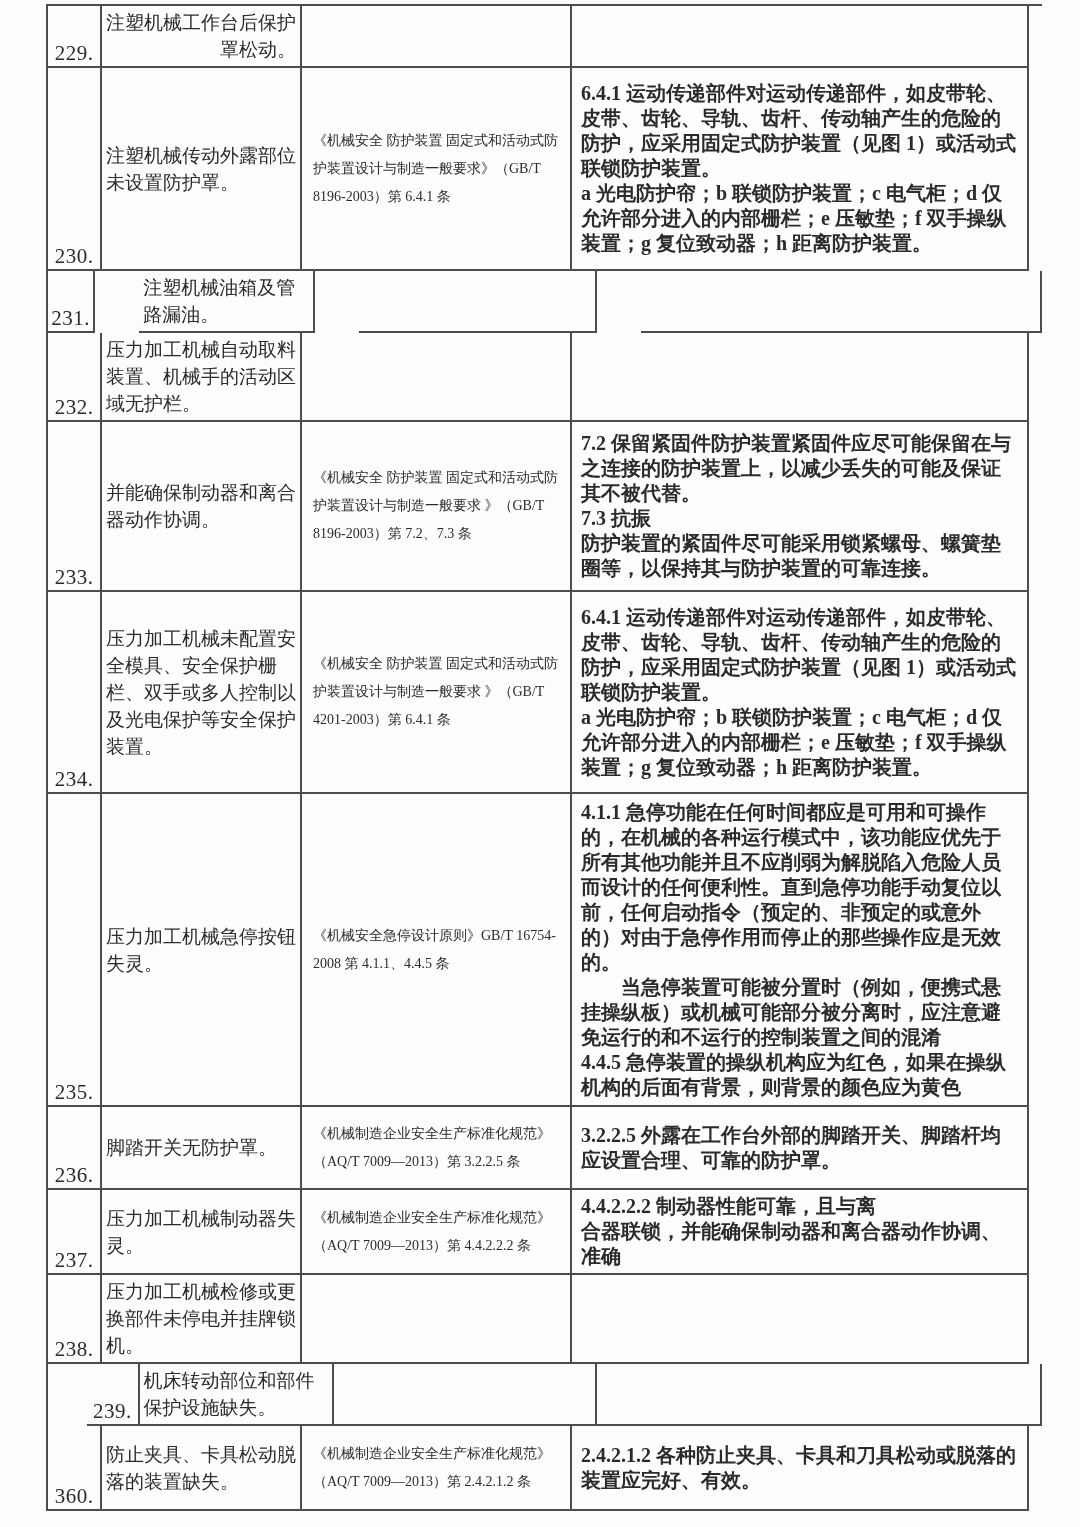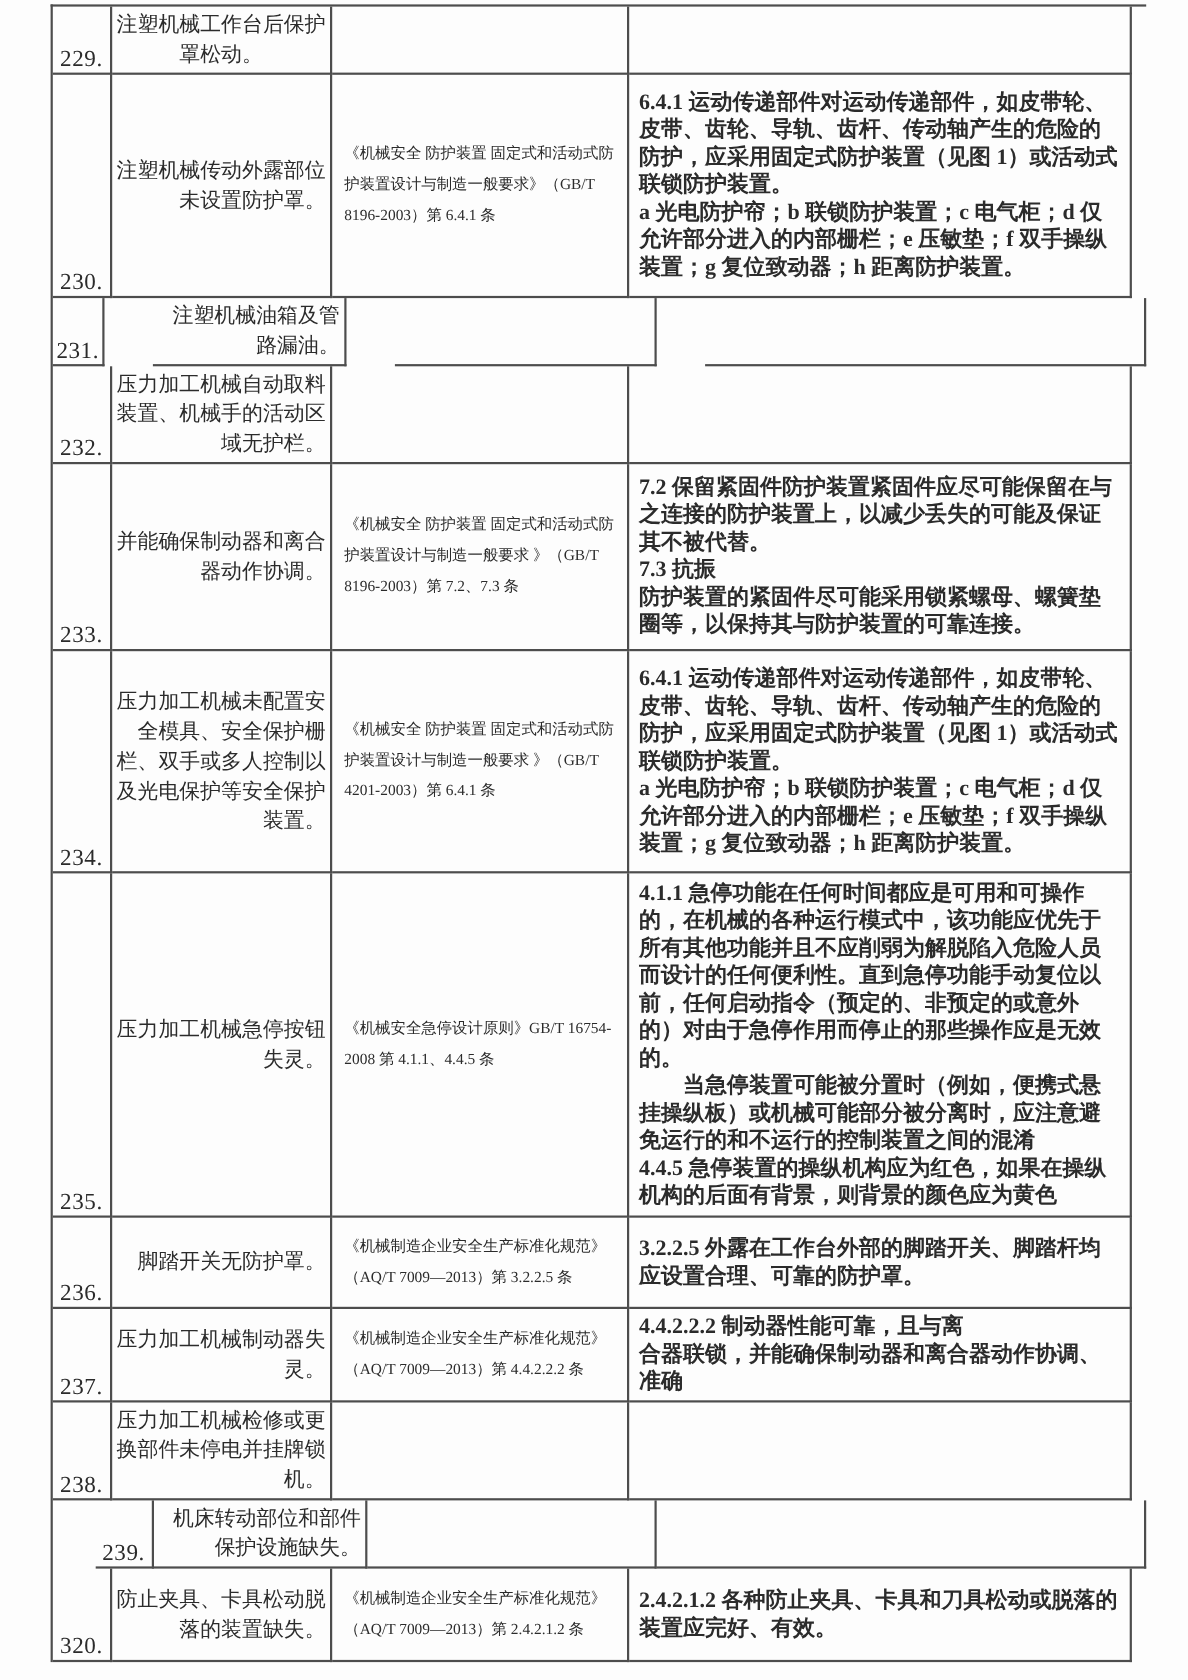--- a/index.html
+++ b/index.html
@@ -38,21 +38,21 @@
     font-size: 21px;
     text-align: center;
     letter-spacing: 0.5px;
     justify-content: flex-end;
   }
   .cell-desc {
     width: 200px;
     font-size: 19px;
     line-height: 27px;
     padding: 3px 4px;
-    text-align: right;
+    text-align: left;
   }
   .cell-ref {
     width: 270px;
     font-size: 14px;
     line-height: 28px;
     padding: 4px 11px;
     text-align: left;
   }
   .cell-req {
     width: 457px;
@@ -68,21 +68,21 @@
   }
 </style>
 </head>
 <body style="background: rgb(253, 253, 253);">
 
 <div id="doc-table">
     <div class="trow" style="min-height: 51px;">
     <div class="tcell cell-num">
       <span>229.</span>
     </div>
-    <div class="tcell cell-desc" style="text-align: center;">
+    <div class="tcell cell-desc" style="text-align: right;">
       <span>注塑机械工作台后保护罩松动。</span>
     </div>
     <div class="tcell cell-ref">
       <span></span>
     </div>
     <div class="tcell cell-req"></div>
   </div>
     <div class="trow" style="min-height: 203px;">
     <div class="tcell cell-num">
       <span>230.</span>
@@ -217,21 +217,21 @@
     <div class="tcell cell-desc">
       <span>机床转动部位和部件保护设施缺失。</span>
     </div>
     <div class="tcell cell-ref">
       <span></span>
     </div>
     <div class="tcell cell-req"></div>
   </div>
     <div class="trow" style="min-height: 85px;">
     <div class="tcell cell-num">
-      <span>320.</span>
+      <span>360.</span>
     </div>
     <div class="tcell cell-desc">
       <span>防止夹具、卡具松动脱落的装置缺失。</span>
     </div>
     <div class="tcell cell-ref">
       <span>《机械制造企业安全生产标准化规范》（AQ/T 7009—2013）第 2.4.2.1.2 条</span>
     </div>
     <div class="tcell cell-req">
         <p>2.4.2.1.2 各种防止夹具、卡具和刀具松动或脱落的装置应完好、有效。</p>
       </div>

